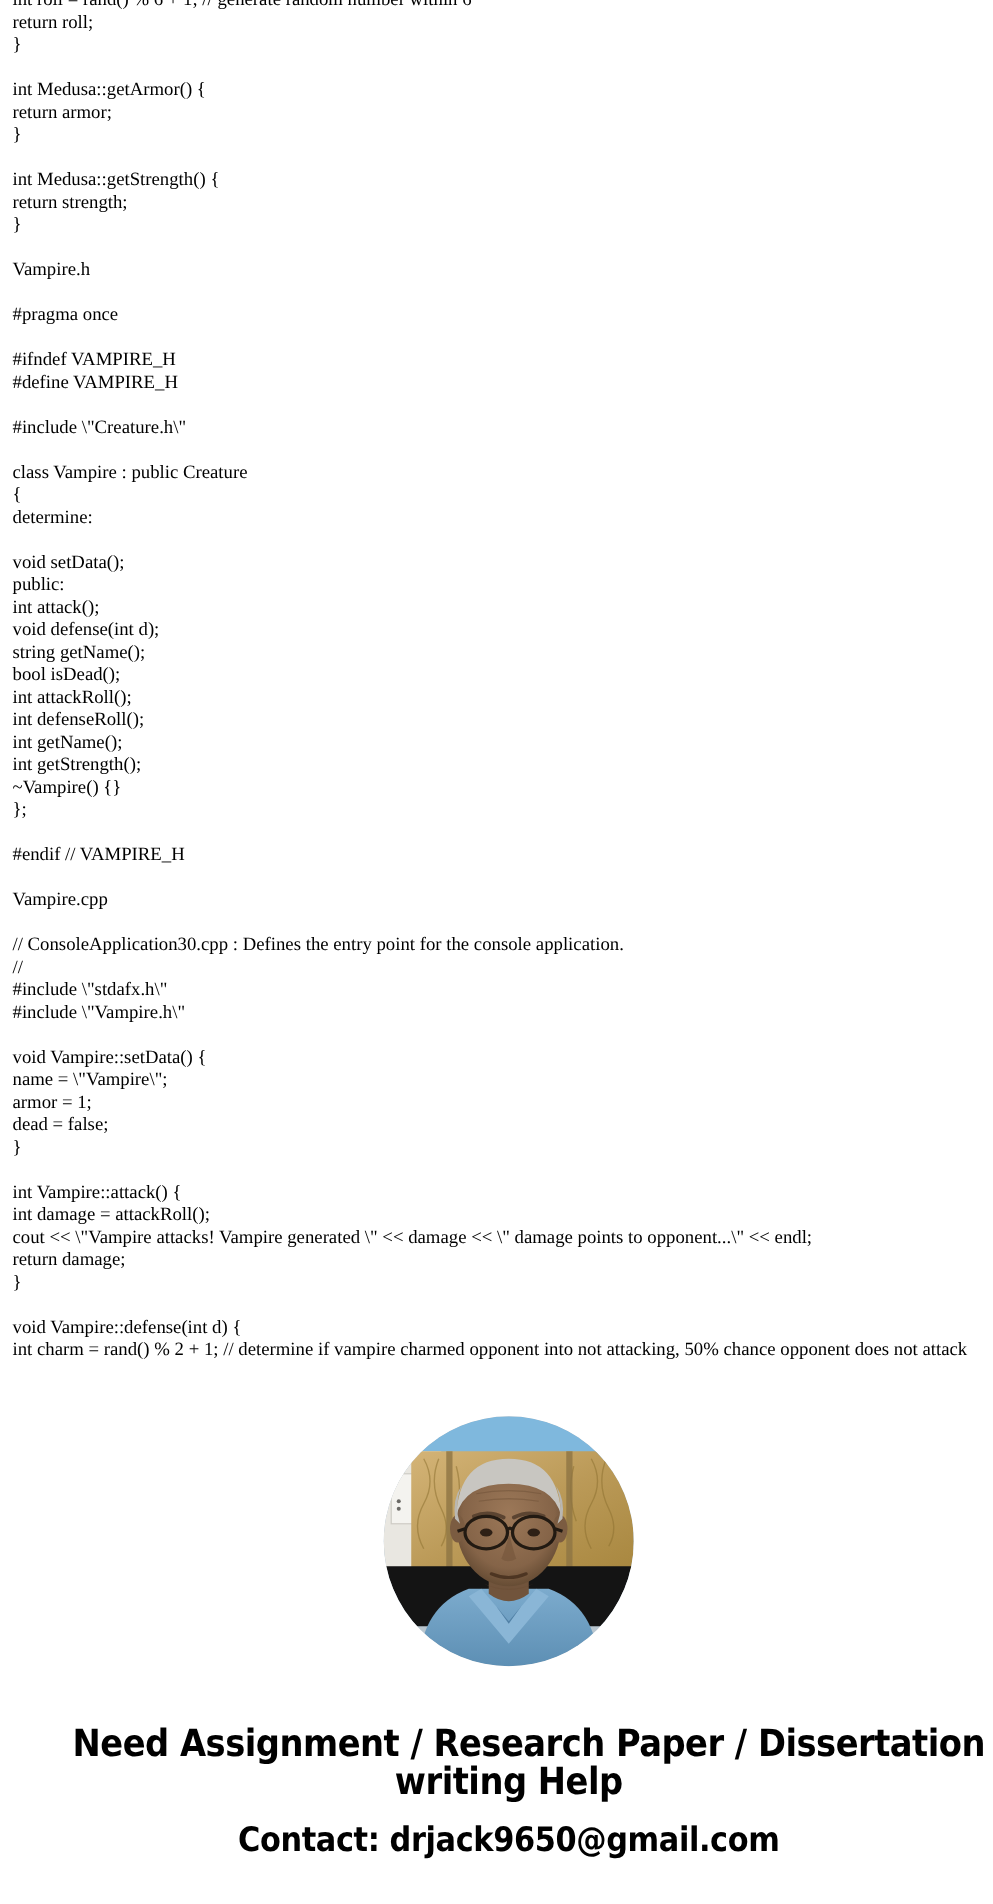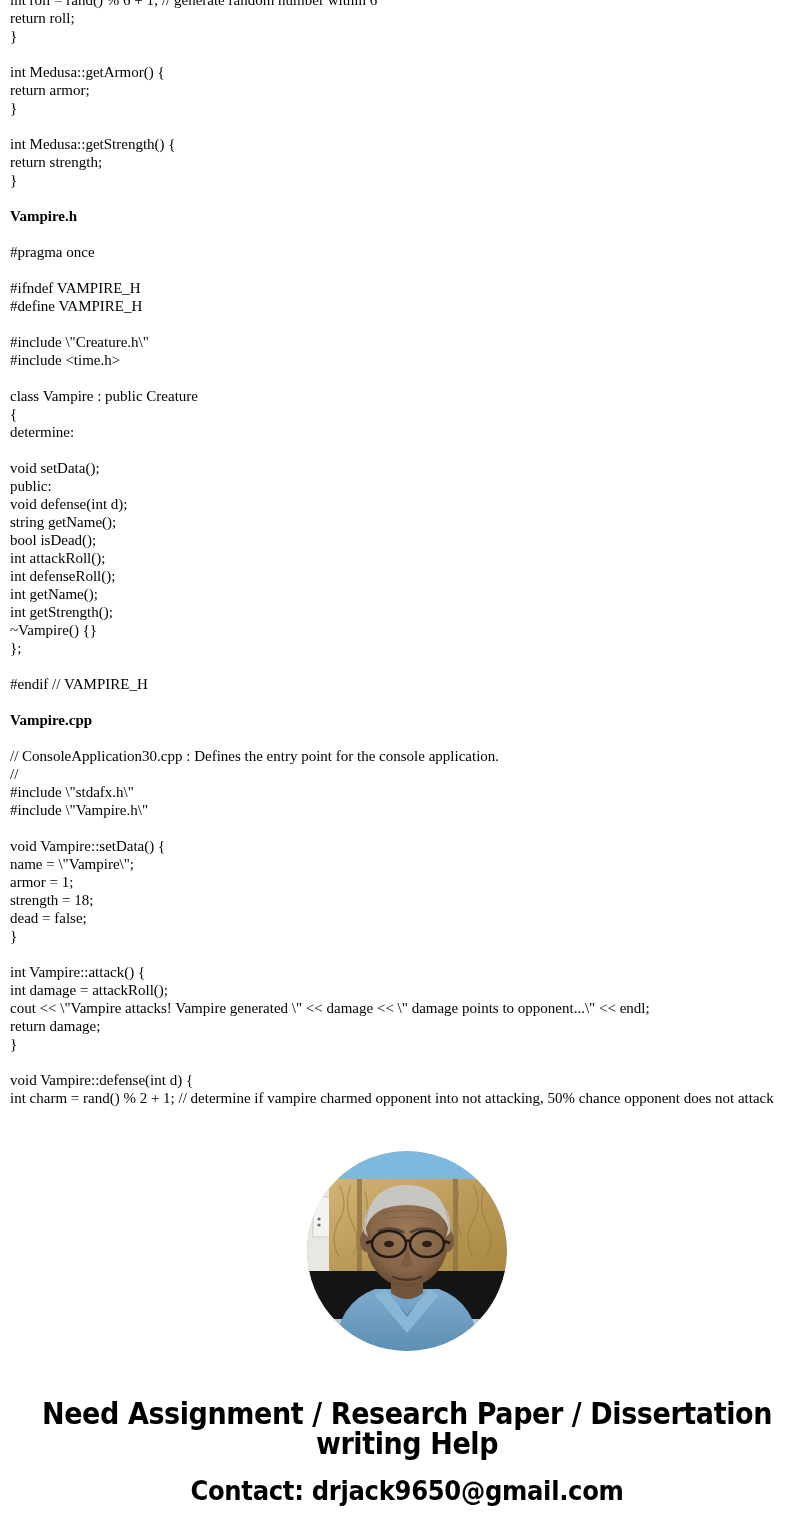--- a/index.html
+++ b/index.html
@@ -36,21 +36,21 @@
     font-size: 15px;
     line-height: 18px;
     min-height: 18px;
     white-space: pre-wrap;
     word-wrap: break-word;
   }
   .code-line.blank {
     height: 18px;
   }
   .file-heading {
-    font-weight: bold;
+    font-weight: normal;
     font-size: 15px;
     line-height: 18px;
     margin: 0;
     padding: 0;
   }
   
   .clip-top {
     margin-top: -9px;
   }
 
@@ -84,20 +84,21 @@
     margin-top: 48px;
     font-family: "DejaVu Sans", "Liberation Sans", sans-serif;
     font-weight: bold;
     font-stretch: condensed;
     color: #000000;
   }
   .promo-line1 {
     font-size: 30px;
     line-height: 30px;
     letter-spacing: -0.4px;
+    text-align: right;
   }
   .promo-line2 {
     font-size: 30px;
     line-height: 30px;
     letter-spacing: -0.4px;
   }
   .promo-line3 {
     font-size: 27px;
     line-height: 31px;
     letter-spacing: -0.3px;
@@ -128,28 +129,28 @@
   <div class="file-heading">Vampire.h</div>
   <div class="code-line blank"></div>
 
   <div class="code-block">
     <div class="code-line">#pragma once</div>
     <div class="code-line blank"></div>
     <div class="code-line">#ifndef VAMPIRE_H</div>
     <div class="code-line">#define VAMPIRE_H</div>
     <div class="code-line blank"></div>
     <div class="code-line">#include \"Creature.h\"</div>
-    <div class="code-line">#include &lt;time.h&gt;</div>
     <div class="code-line blank"></div>
     <div class="code-line">class Vampire : public Creature</div>
     <div class="code-line">{</div>
     <div class="code-line">determine:</div>
     <div class="code-line blank"></div>
     <div class="code-line">void setData();</div>
     <div class="code-line">public:</div>
+    <div class="code-line">int attack();</div>
     <div class="code-line">void defense(int d);</div>
     <div class="code-line">string getName();</div>
     <div class="code-line">bool isDead();</div>
     <div class="code-line">int attackRoll();</div>
     <div class="code-line">int defenseRoll();</div>
     <div class="code-line">int getName();</div>
     <div class="code-line">int getStrength();</div>
     <div class="code-line">~Vampire() {}</div>
     <div class="code-line">};</div>
     <div class="code-line blank"></div>
@@ -163,21 +164,20 @@
 
   <div class="code-block">
     <div class="code-line">// ConsoleApplication30.cpp : Defines the entry point for the console application.</div>
     <div class="code-line">//</div>
     <div class="code-line">#include \"stdafx.h\"</div>
     <div class="code-line">#include \"Vampire.h\"</div>
     <div class="code-line blank"></div>
     <div class="code-line">void Vampire::setData() {</div>
     <div class="code-line">name = \"Vampire\";</div>
     <div class="code-line">armor = 1;</div>
-    <div class="code-line">strength = 18;</div>
     <div class="code-line">dead = false;</div>
     <div class="code-line">}</div>
     <div class="code-line blank"></div>
     <div class="code-line">int Vampire::attack() {</div>
     <div class="code-line">int damage = attackRoll();</div>
     <div class="code-line">cout &lt;&lt; \"Vampire attacks! Vampire generated \" &lt;&lt; damage &lt;&lt; \" damage points to opponent...\" &lt;&lt; endl;</div>
     <div class="code-line">return damage;</div>
     <div class="code-line">}</div>
     <div class="code-line blank"></div>
     <div class="code-line">void Vampire::defense(int d) {</div>

